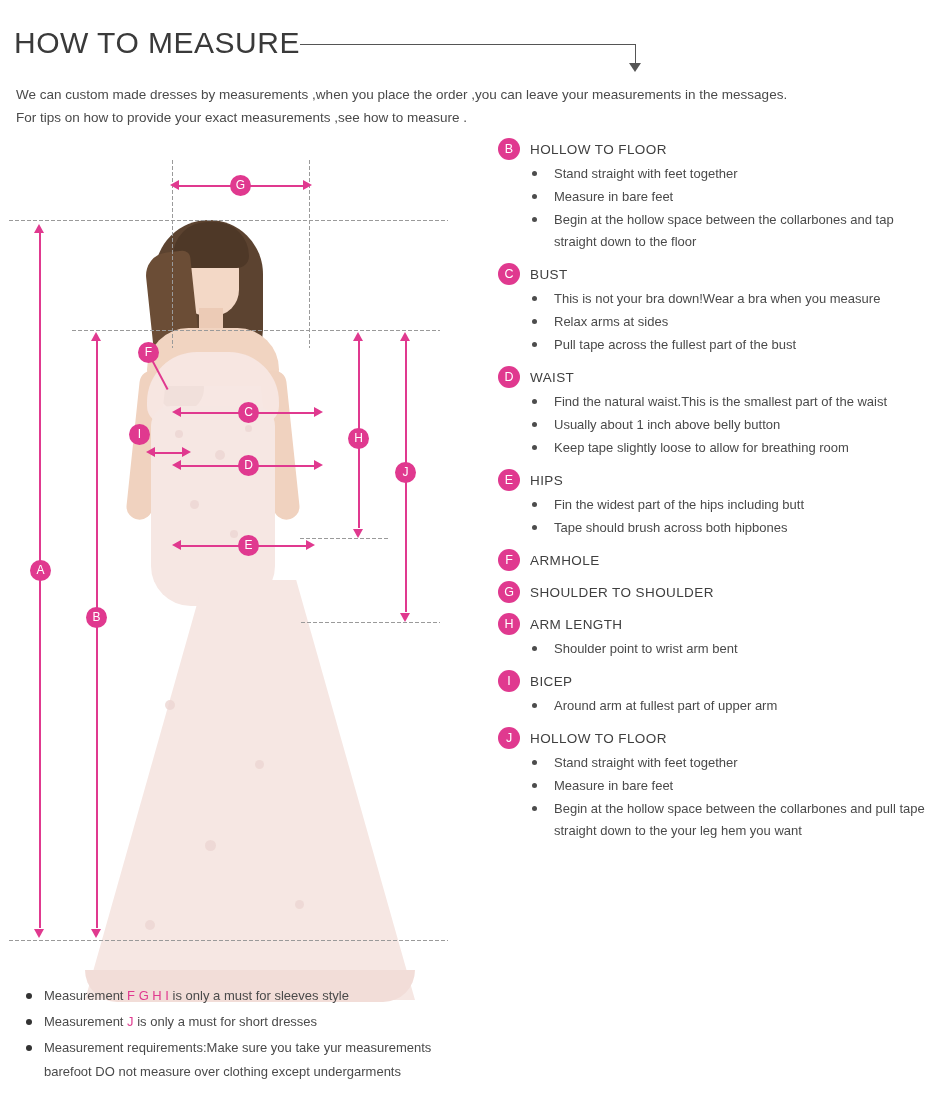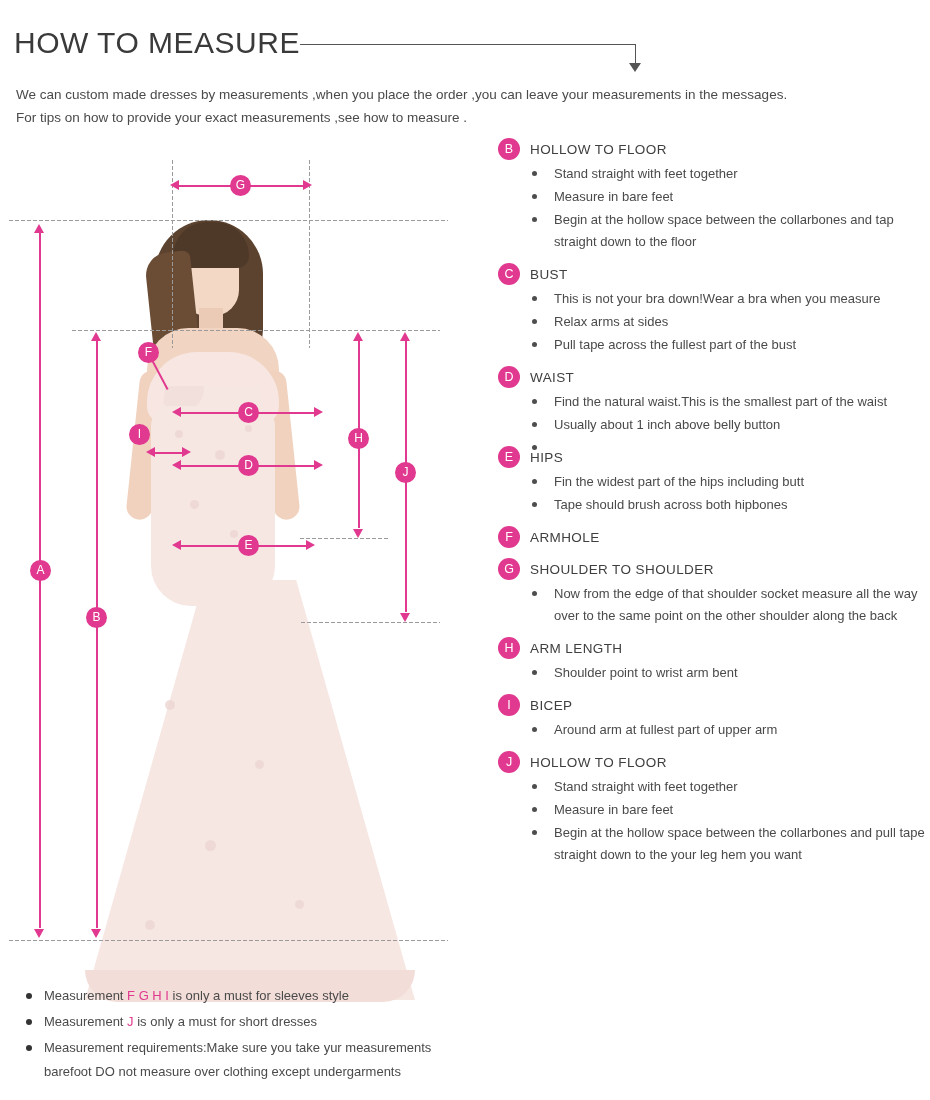--- a/index.html
+++ b/index.html
@@ -419,21 +419,21 @@
     </div>
 
     <div class="group">
       <div class="group-head">
         <div class="group-badge">D</div>
         <div class="group-title">WAIST</div>
       </div>
       <ul class="bullets">
         <li><span class="dot"></span><span>Find the natural waist.This is the smallest part of the waist</span></li>
         <li><span class="dot"></span><span>Usually about 1 inch above belly button</span></li>
-        <li><span class="dot"></span></li>
+        <li><span class="dot"></span><span>Keep tape slightly loose to allow for breathing room</span></li>
       </ul>
     </div>
 
     <div class="group">
       <div class="group-head">
         <div class="group-badge">E</div>
         <div class="group-title">HIPS</div>
       </div>
       <ul class="bullets">
         <li><span class="dot"></span><span>Fin the widest part of the hips including butt</span></li>
@@ -446,23 +446,20 @@
         <div class="group-badge">F</div>
         <div class="group-title">ARMHOLE</div>
       </div>
     </div>
 
     <div class="group">
       <div class="group-head">
         <div class="group-badge">G</div>
         <div class="group-title">SHOULDER TO SHOULDER</div>
       </div>
-      <ul class="bullets">
-        <li><span class="dot"></span><span>Now from the edge of that shoulder socket measure all the way over to the same point on the other shoulder along the back</span></li>
-      </ul>
     </div>
 
     <div class="group">
       <div class="group-head">
         <div class="group-badge">H</div>
         <div class="group-title">ARM LENGTH</div>
       </div>
       <ul class="bullets">
         <li><span class="dot"></span><span>Shoulder point to wrist arm bent</span></li>
       </ul>

